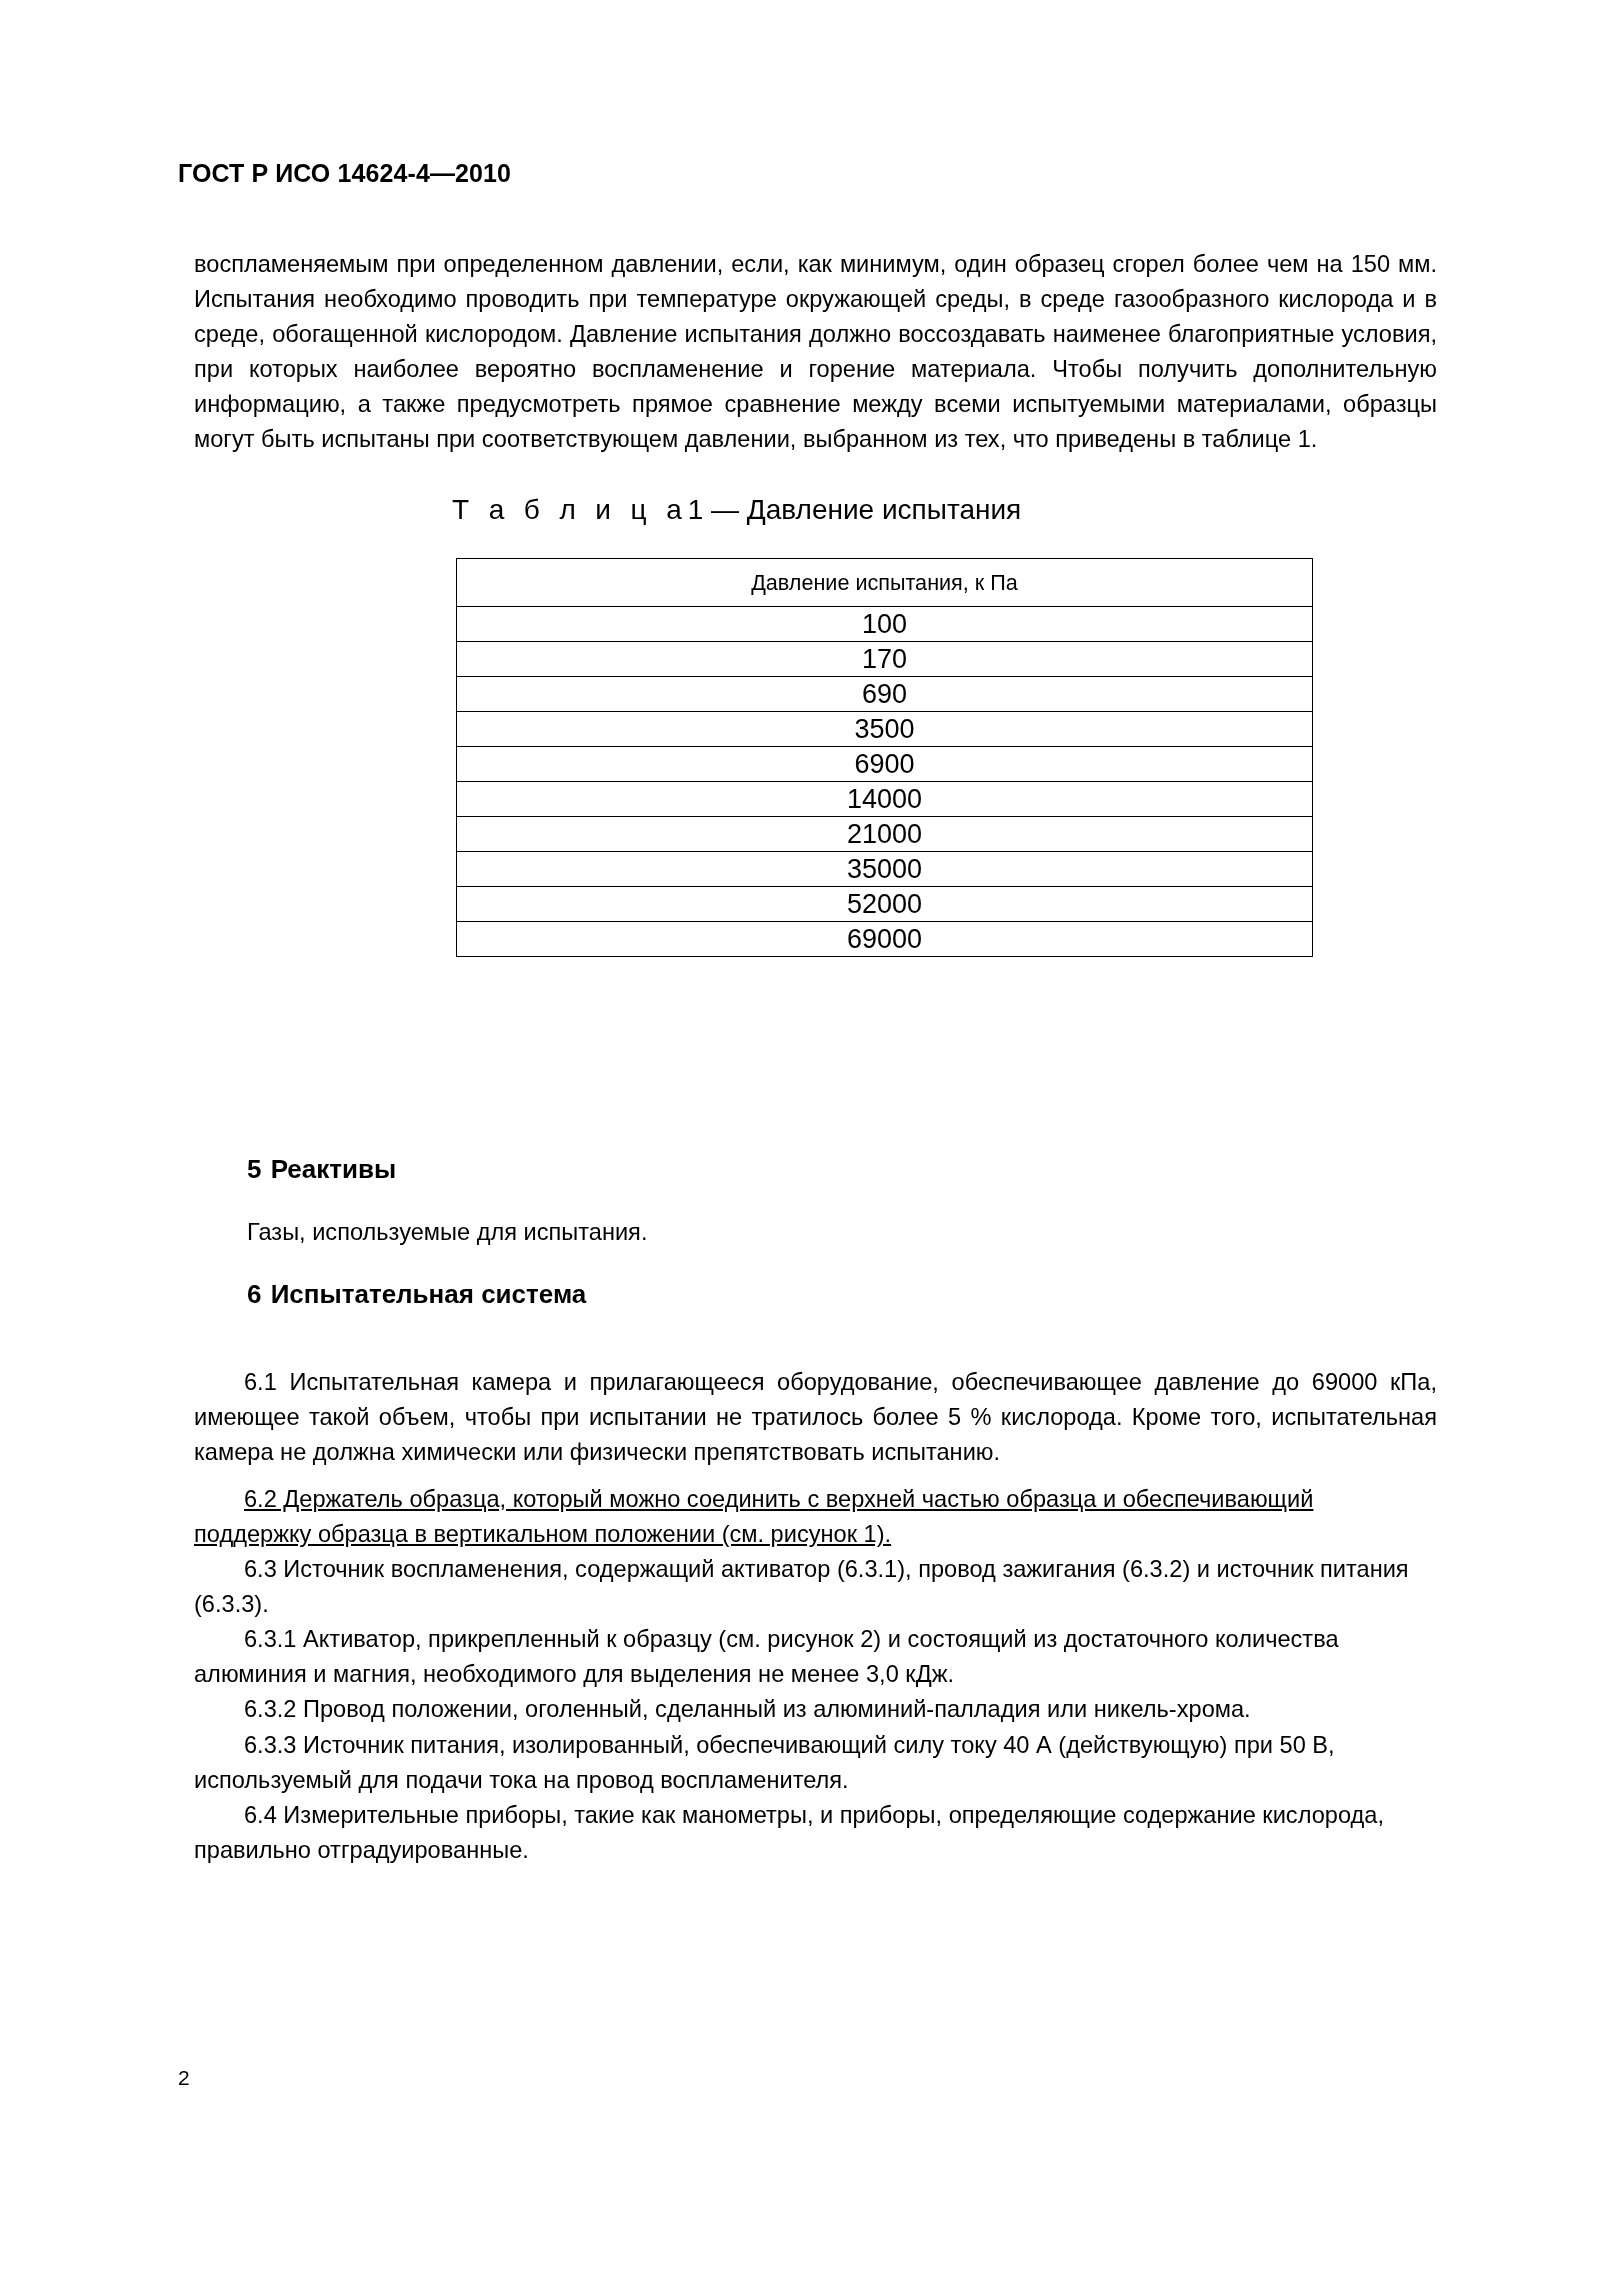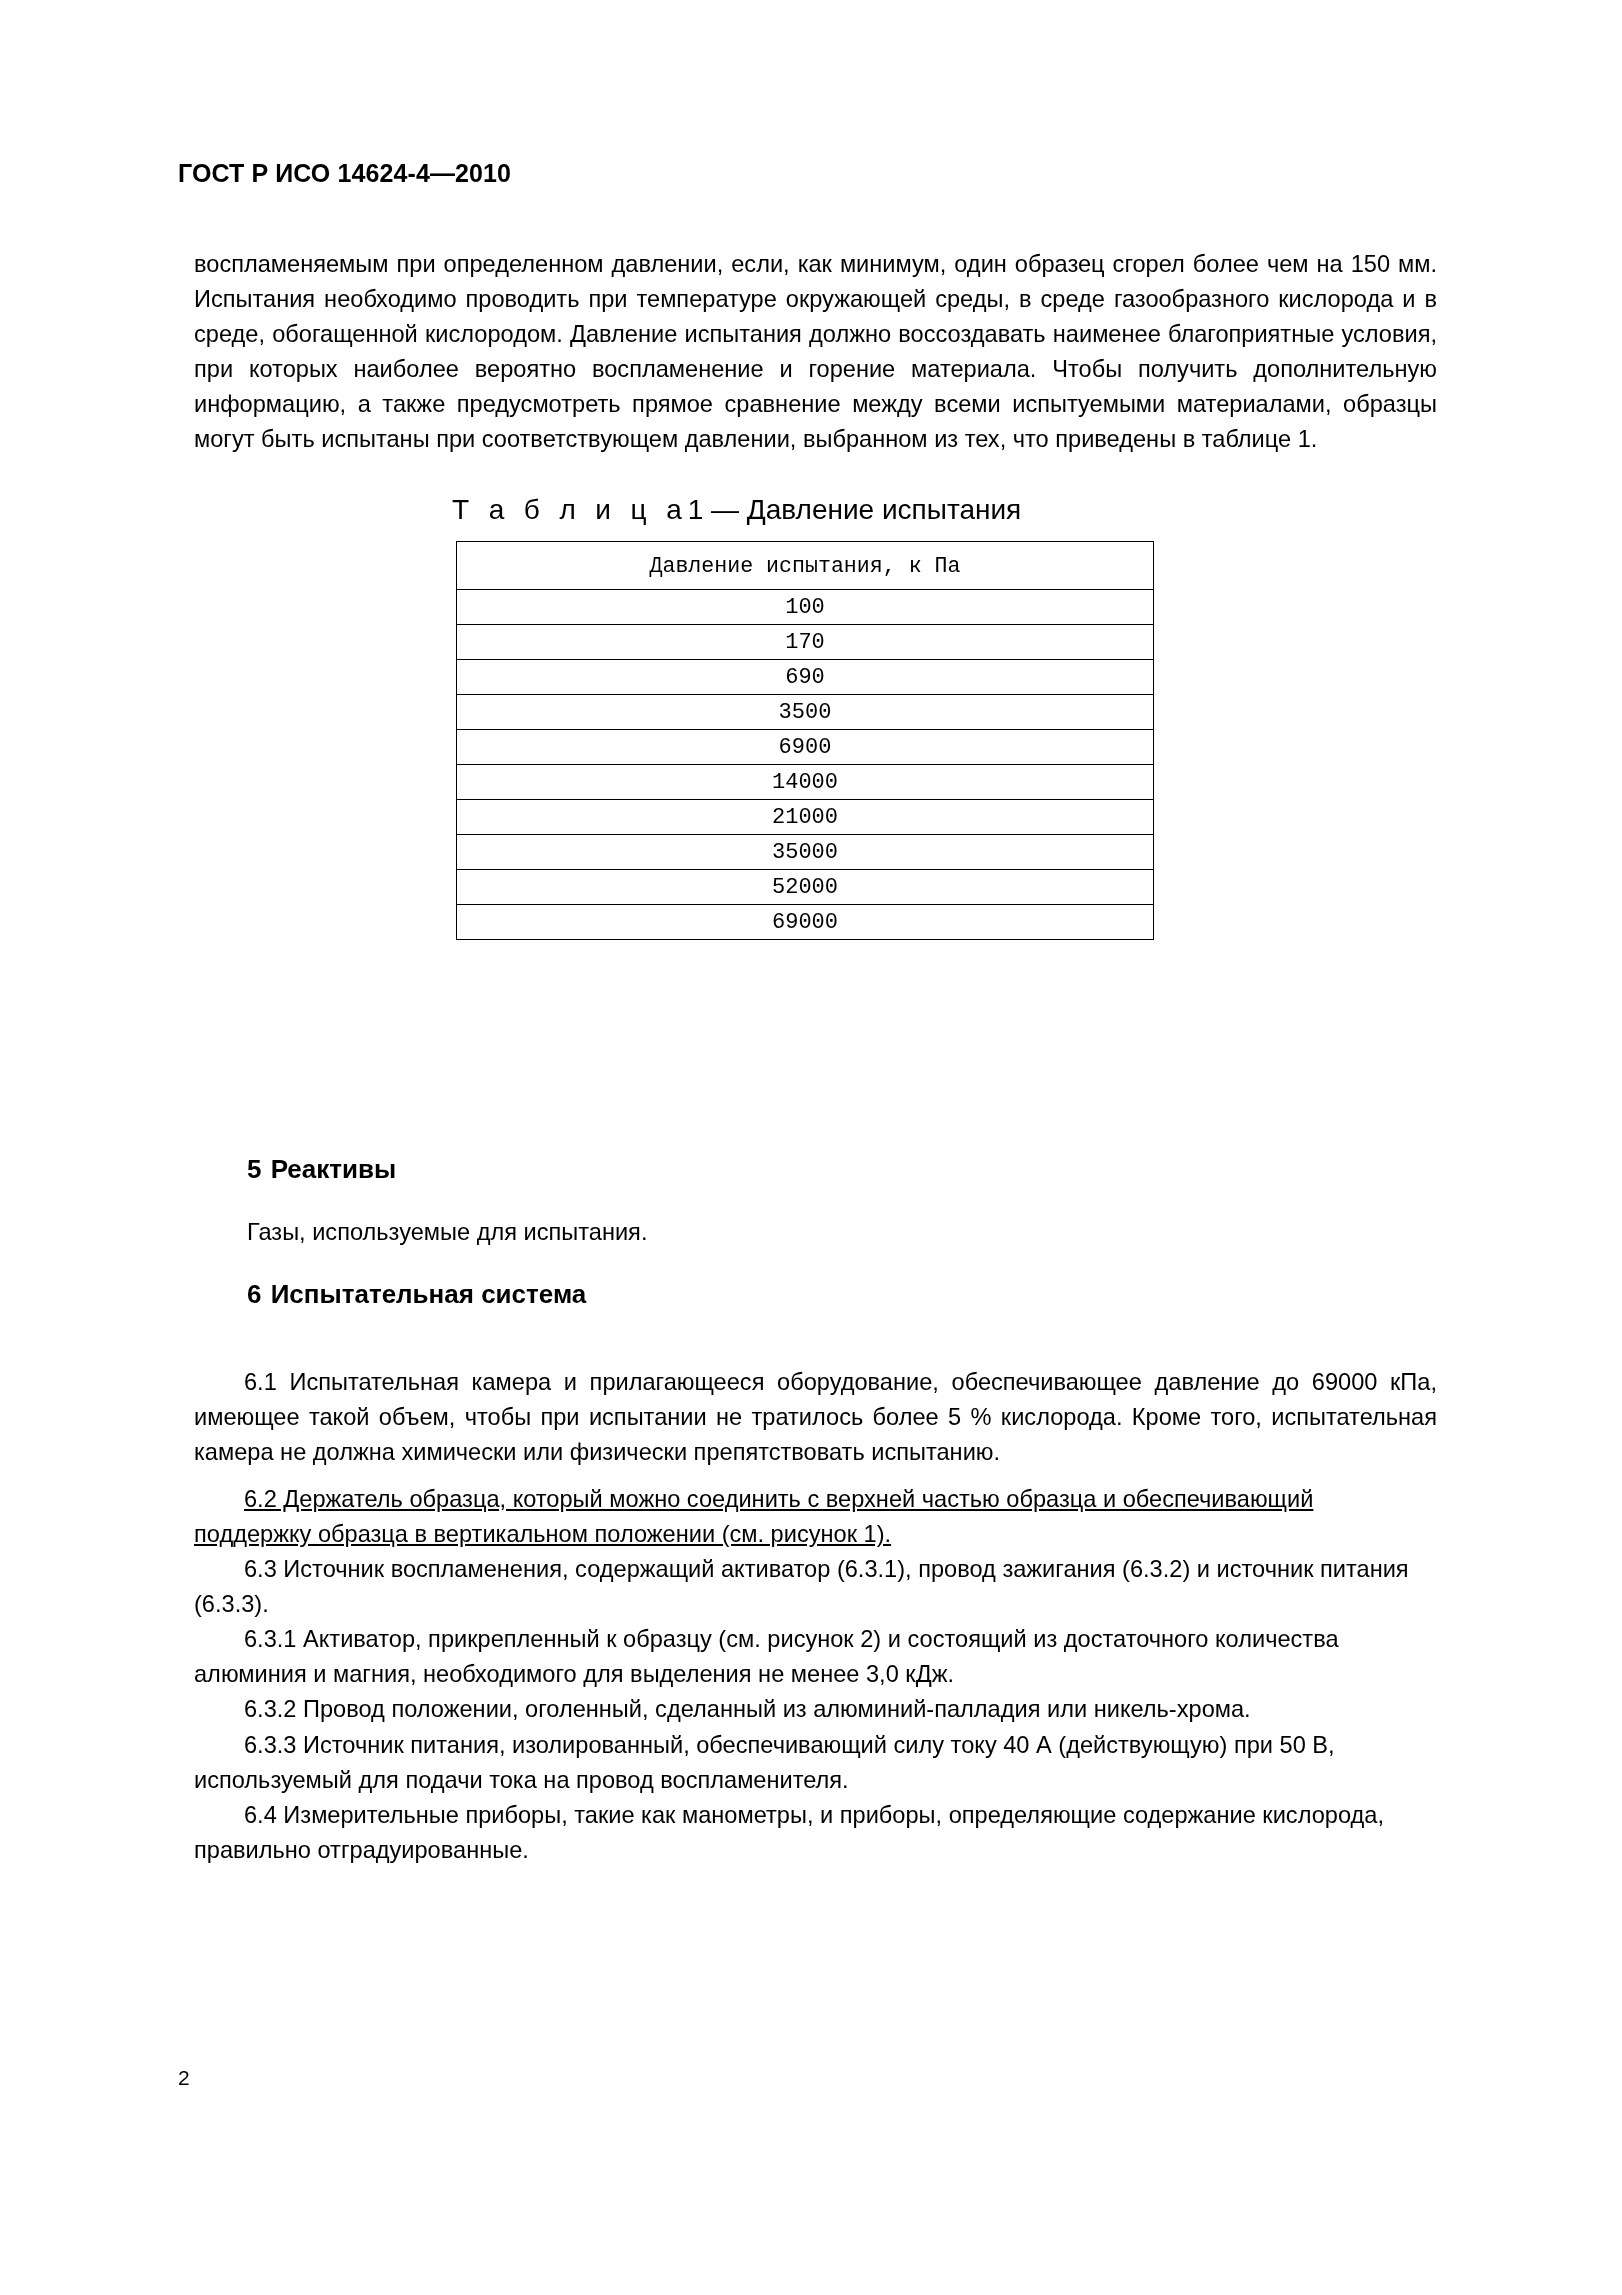--- a/index.html
+++ b/index.html
@@ -62,42 +62,41 @@
     white-space: nowrap;
   }
   .table-caption .tbl-word {
     letter-spacing: 5.9px;
   }
 
   
   .press-table {
     position: absolute;
     left: 456px;
-    top: 541px;
-    width: 698px;
+    top: 558px;
+    width: 857px;
     border-collapse: collapse;
     font-size: 22px;
-    font-family: Liberation Mono, monospace;
   }
   .press-table th,
   .press-table td {
     border: 0.7px solid #000000;
     text-align: center;
     font-weight: normal;
     padding: 0;
   }
   .press-table th {
     height: 47px;
     vertical-align: middle;
     font-size: 21.6px;
   }
   .press-table td {
     height: 34px;
     vertical-align: middle;
-    font-size: 22px;
+    font-size: 27px;
   }
 
   
   .section-heading {
     position: absolute;
     left: 247px;
     font-size: 26px;
     font-weight: bold;
     white-space: nowrap;
   }

